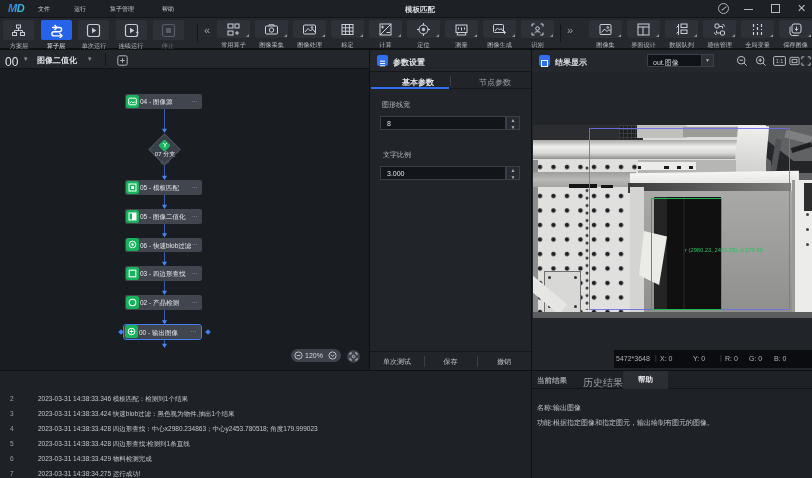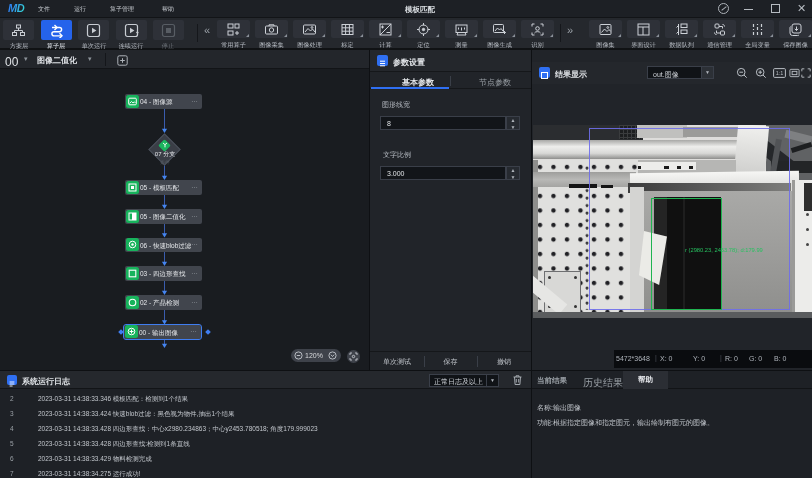--- a/index.html
+++ b/index.html
@@ -402,21 +402,21 @@
     <div class="abs" style="left:0;top:301px;width:161px;height:19px;border-top:1px solid #15171a;">
       <span class="abs" style="left:0;top:5px;width:54px;text-align:center;font-size:7px;color:#c3c7cd;">单次测试</span>
       <span class="abs" style="left:54px;top:5px;width:53px;text-align:center;font-size:7px;color:#c3c7cd;">保存</span>
       <span class="abs" style="left:107px;top:5px;width:54px;text-align:center;font-size:7px;color:#c3c7cd;">撤销</span>
       <div class="abs" style="left:54px;top:4px;width:1px;height:11px;background:#3a3f48;"></div>
       <div class="abs" style="left:107px;top:4px;width:1px;height:11px;background:#3a3f48;"></div>
     </div>
   </div>
   <div class="abs" style="left:531px;top:50px;width:1px;height:320px;background:#0e1013;"></div>
   <div class="abs" id="resultpanel" style="left:532px;top:50px;width:280px;height:320px;background:#212429;">
-    <div class="abs" style="left:0;top:12px;width:280px;height:22px;background:#24272c;">
+    <div class="abs" style="left:0;top:0;width:280px;height:22px;background:#24272c;">
       <div class="abs" style="left:7px;top:5px;width:11px;height:11px;background:#2f6ff2;border-radius:2px;"><svg width="11" height="11" viewBox="0 0 11 11">
             <rect x="2.5" y="2.5" width="6" height="6" stroke="#fff" fill="none" stroke-width="1"></rect>
           </svg></div>
       <span class="abs" style="left:23px;top:6.5px;font-size:8px;font-weight:bold;color:#dfe2e6;">结果显示</span>
       <div class="abs" style="left:115px;top:4px;width:67px;height:13px;background:#101317;border:1px solid #3a3f49;">
         <span class="abs" style="left:5px;top:2.5px;font-size:7px;color:#ced2d8;">out.图像</span>
         <div class="abs" style="right:0;top:0;width:12px;height:11px;background:#2c3036;border-left:1px solid #3a3f49;text-align:center;font-size:5px;line-height:11px;color:#b0b5bc;">▼</div>
       </div>
       <svg class="abs" style="left:204px;top:5px;" width="12" height="12" viewBox="0 0 12 12">
           <g stroke="#b9bec4" fill="none" stroke-width="1">
@@ -524,35 +524,20 @@
       <span class="abs" style="left:79px;top:5px;">Y: 0</span>
       <span class="abs" style="left:106px;top:4px;color:#4a4f56;">|</span>
       <span class="abs" style="left:111px;top:5px;">R: 0</span>
       <span class="abs" style="left:135px;top:5px;">G: 0</span>
       <span class="abs" style="left:160px;top:5px;">B: 0</span>
     </div>
   </div>
 
   <div class="abs" id="bottompanel" style="left:0;top:370px;width:812px;height:108px;background:#1e2126;border-top:1px solid #0e1013;">
 
-    <div class="abs" style="left:0;top:0;width:531px;height:18px;background:#25282d;border-bottom:1px solid #121417;">
-      <div class="abs" style="left:7px;top:4px;width:10px;height:10px;background:#2f6ff2;border-radius:2px;"><svg width="10" height="10" viewBox="0 0 10 10">
-            <path d="M2.6 3h4.8M2.6 5h4.8M2.6 7h3" stroke="#fff" stroke-width=".9"></path>
-          </svg></div>
-      <span class="abs" style="left:22px;top:4.5px;font-size:8px;font-weight:bold;color:#dfe2e6;">系统运行日志</span>
-      <div class="abs" style="left:429px;top:2.5px;width:70px;height:13px;background:#101317;border:1px solid #3a3f49;">
-        <span class="abs" style="left:4px;top:2.5px;font-size:7px;color:#ced2d8;">正常日志及以上</span>
-        <div class="abs" style="right:0;top:0;width:12px;height:11px;border-left:1px solid #3a3f49;text-align:center;font-size:5px;line-height:11px;color:#b0b5bc;">▼</div>
-      </div>
-      <svg class="abs" style="left:512px;top:3px;" width="11" height="12" viewBox="0 0 11 12">
-          <g stroke="#b0b5bc" fill="none" stroke-width=".9">
-            <path d="M1.5 3h8M4 3V1.8h3V3M2.5 3l.6 7.5h4.8L8.5 3M4.3 5v3.5M6.7 5v3.5"></path>
-          </g>
-        </svg>
-    </div>
     <div class="log" style="top:20.5px;">
         <i>2</i>
         <span>2023-03-31 14:38:33.346 模板匹配：检测到1个结果</span>
       </div>
     <div class="log" style="top:35.5px;">
         <i>3</i>
         <span>2023-03-31 14:38:33.424 快速blob过滤：黑色视为物件,抽出1个结果</span>
       </div>
     <div class="log" style="top:50.5px;">
         <i>4</i>

